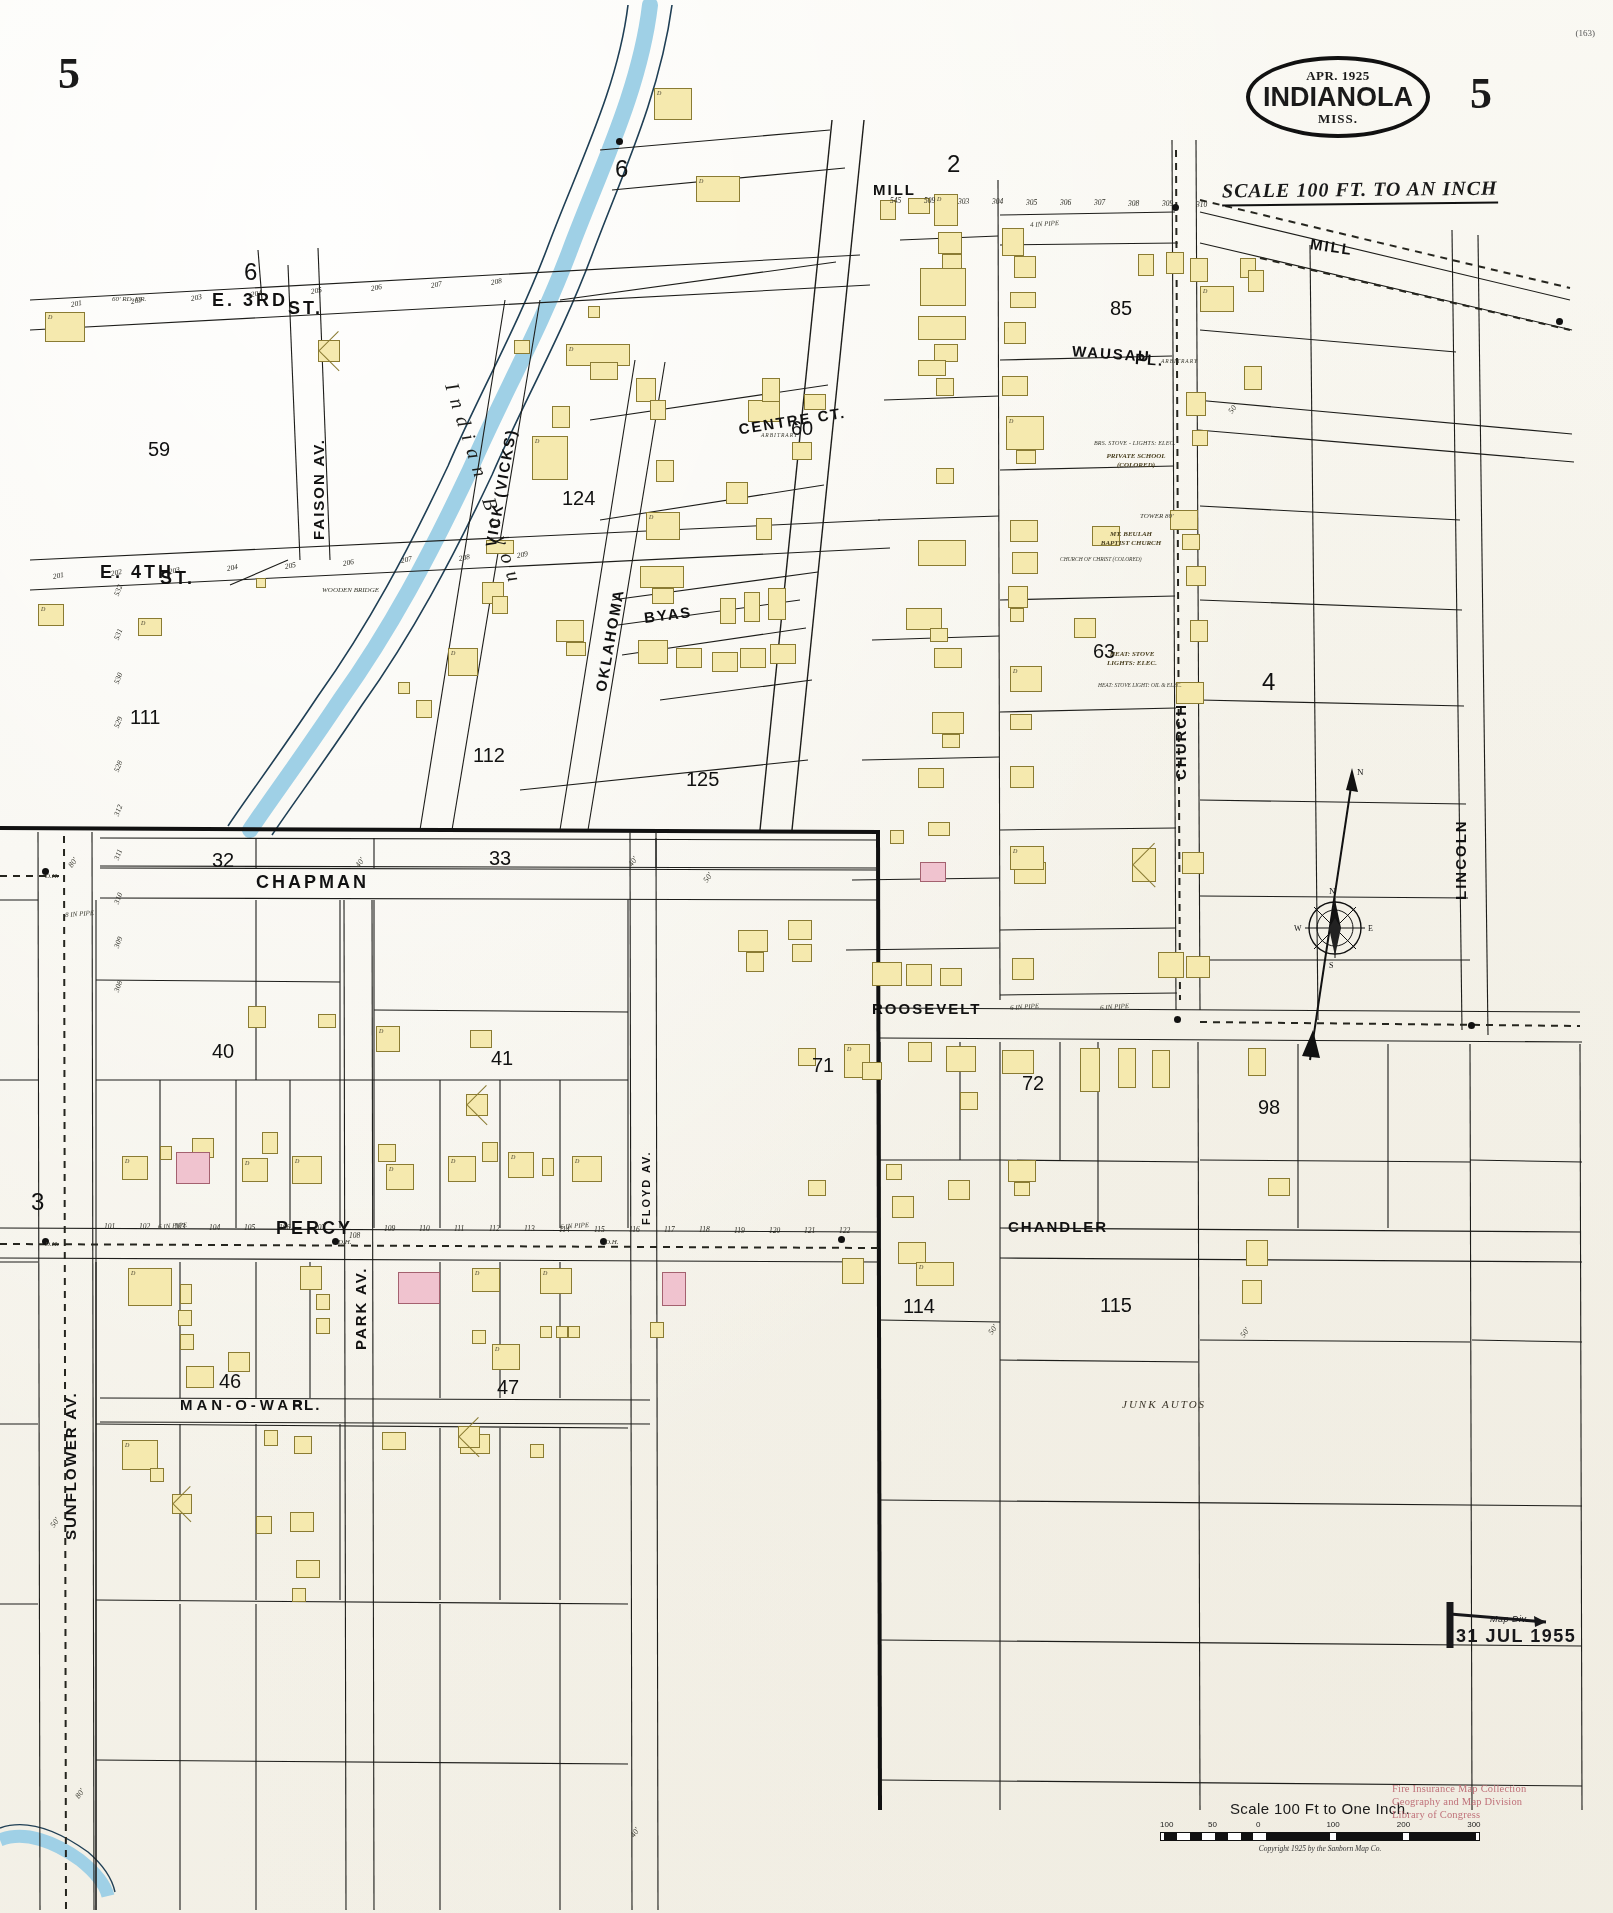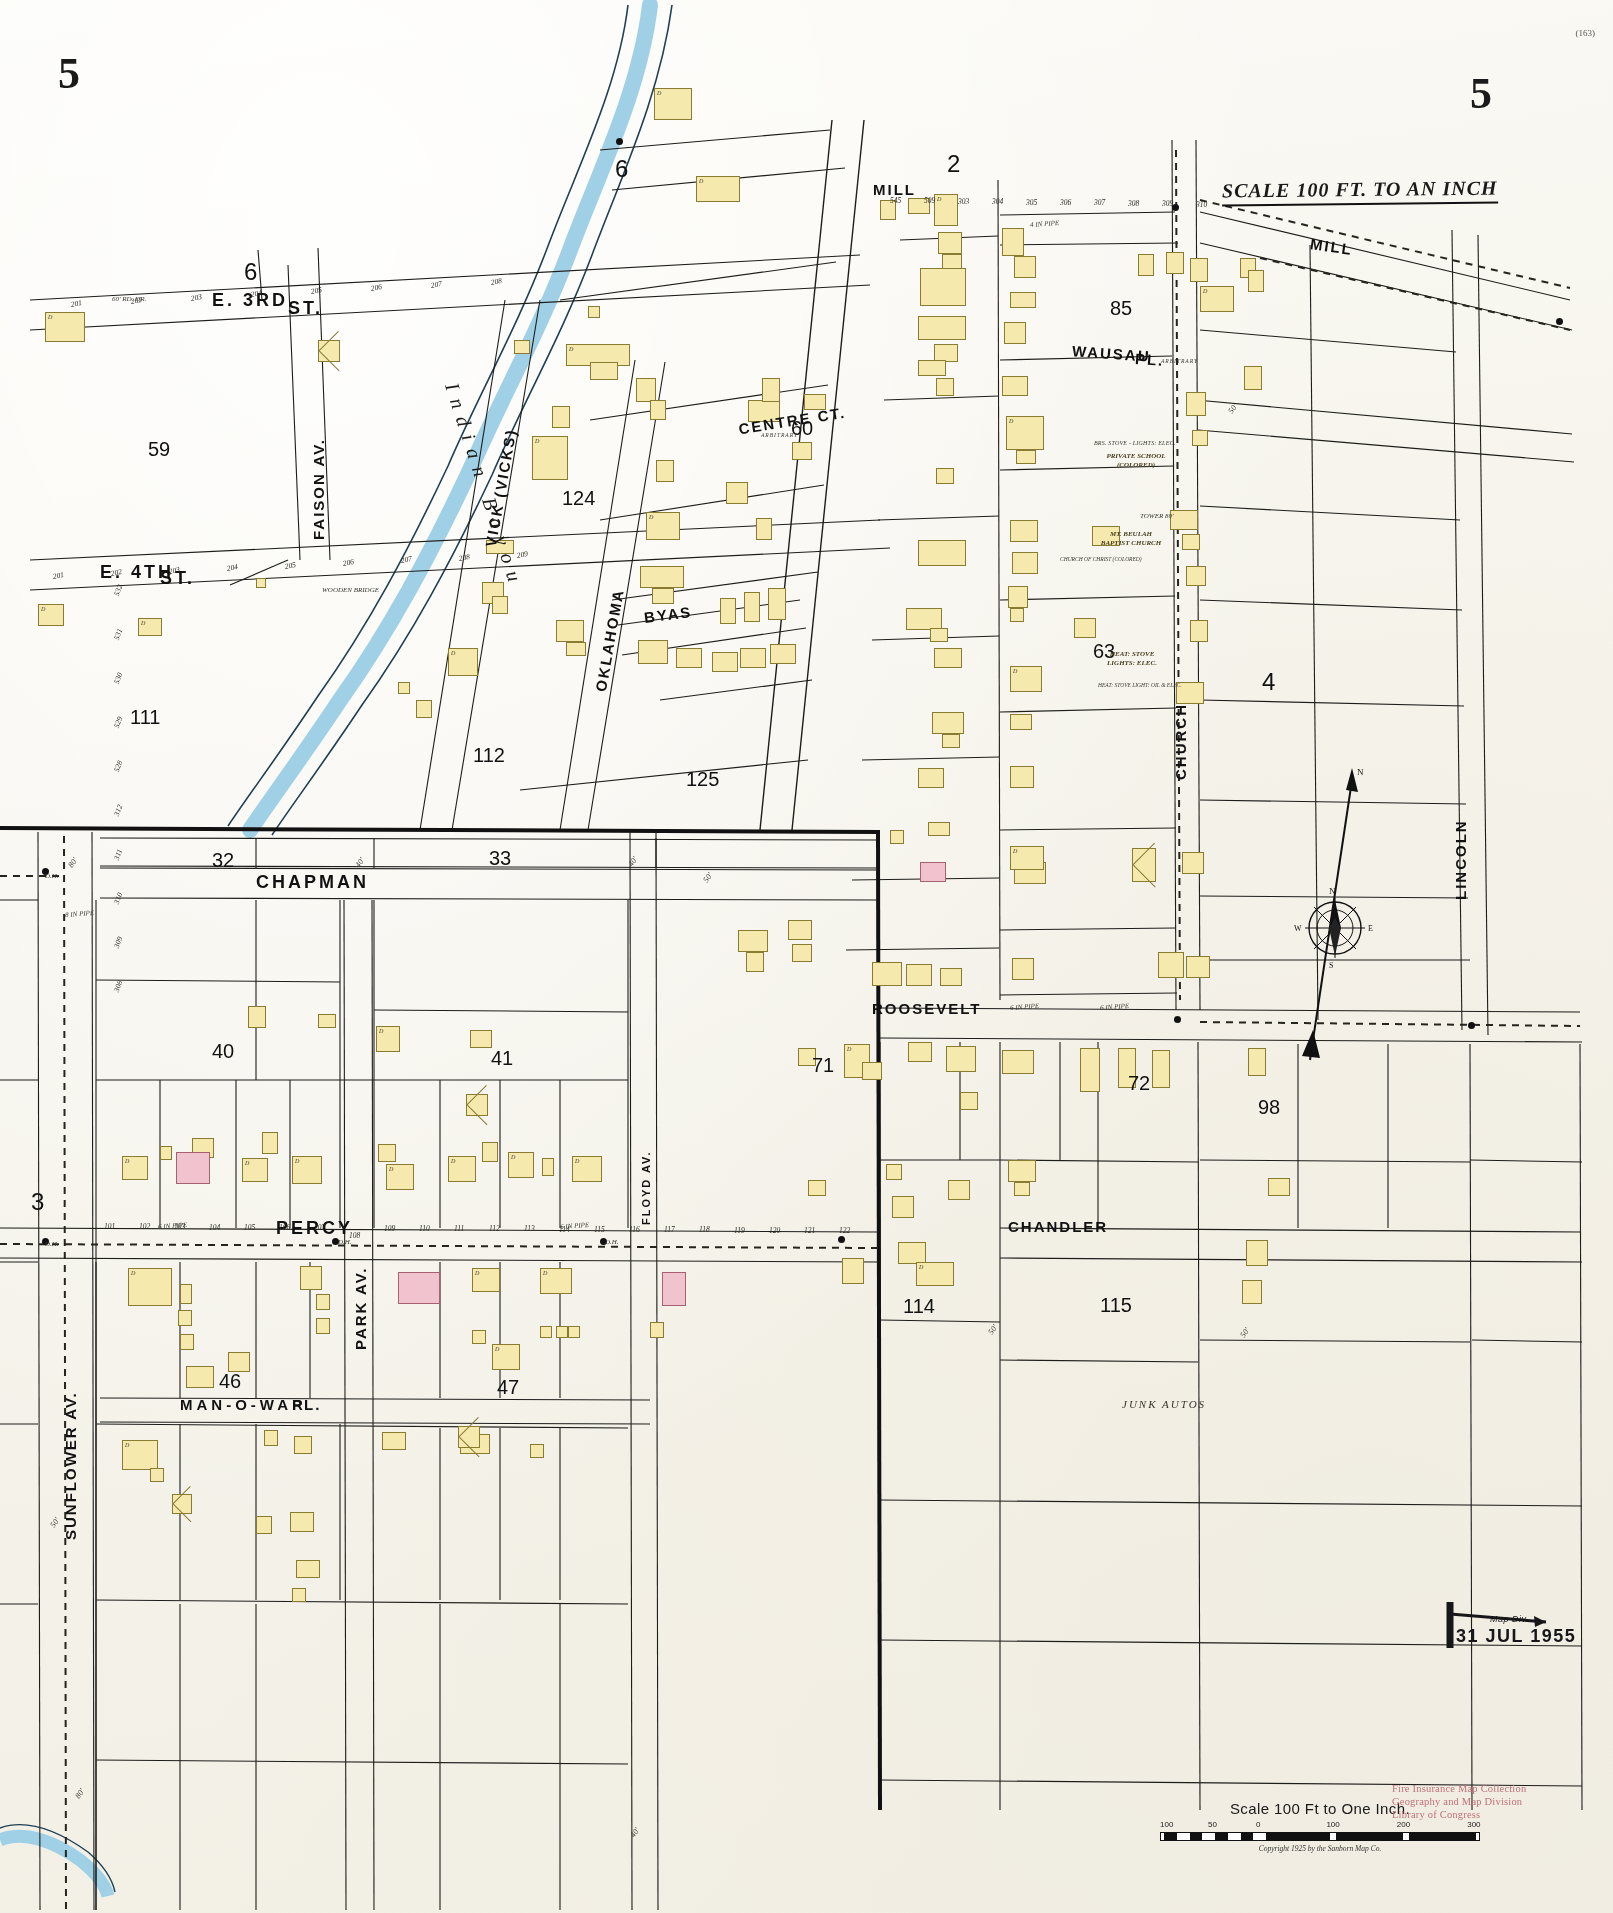--- a/index.html
+++ b/index.html
@@ -548,20 +548,25 @@
     <div class="bldg" style="left:290px;top:1512px;width:24px;height:20px"></div>
     <div class="bldgx" style="left:172px;top:1494px;width:20px;height:20px"></div>
     <div class="bldg" style="left:296px;top:1560px;width:24px;height:18px"></div>
     <div class="bldg" style="left:292px;top:1588px;width:14px;height:14px"></div>
   </div>
 
   <div class="sheetnum" style="left:58px;top:48px">5</div>
   <div class="sheetnum" style="left:1470px;top:68px">5</div>
   <div id="corner-code">(163)</div>
 
+  <div id="cartouche">
+    <div class="c1">APR. 1925</div>
+    <div class="c2">INDIANOLA</div>
+    <div class="c3">MISS.</div>
+  </div>
   <div id="scale-head">SCALE 100 FT. TO AN INCH</div>
 
   <svg id="compass" viewBox="0 0 110 320">
 
     <line x1="72" y1="20" x2="30" y2="300" stroke="#111" stroke-width="2"></line>
     <polygon points="72,8 78,32 66,30" fill="#111"></polygon>
     <polygon points="33,270 40,298 22,296" fill="#111"></polygon>
 
     <circle cx="55" cy="168" r="26" fill="none" stroke="#111" stroke-width="1.4"></circle>
     <circle cx="55" cy="168" r="18" fill="none" stroke="#111" stroke-width="1"></circle>
@@ -621,21 +626,21 @@
       <div class="blk big" style="left: 1262px; top: 668px;">4</div>
       <div class="blk" style="left: 130px; top: 706px;">111</div>
       <div class="blk" style="left: 473px; top: 744px;">112</div>
       <div class="blk" style="left: 686px; top: 768px;">125</div>
       <div class="blk" style="left: 212px; top: 849px;">32</div>
       <div class="blk" style="left: 489px; top: 847px;">33</div>
       <div class="blk big" style="left: 31px; top: 1188px;">3</div>
       <div class="blk" style="left: 212px; top: 1040px;">40</div>
       <div class="blk" style="left: 491px; top: 1047px;">41</div>
       <div class="blk" style="left: 812px; top: 1054px;">71</div>
-      <div class="blk" style="left: 1128px; top: 1072px;">72</div>
+      <div class="blk" style="left: 1022px; top: 1072px;">72</div>
       <div class="blk" style="left: 1258px; top: 1096px;">98</div>
       <div class="blk" style="left: 219px; top: 1370px;">46</div>
       <div class="blk" style="left: 497px; top: 1376px;">47</div>
       <div class="blk" style="left: 903px; top: 1295px;">114</div>
       <div class="blk" style="left: 1100px; top: 1294px;">115</div>
     </div>
 
   <div id="annos">
       <div class="ann" style="left: 761px; top: 432px; font-size: 5.5px; letter-spacing: 1px;">ARBITRARY</div>
       <div class="ann" style="left: 1161px; top: 358px; font-size: 5.5px; letter-spacing: 1px;">ARBITRARY</div>

